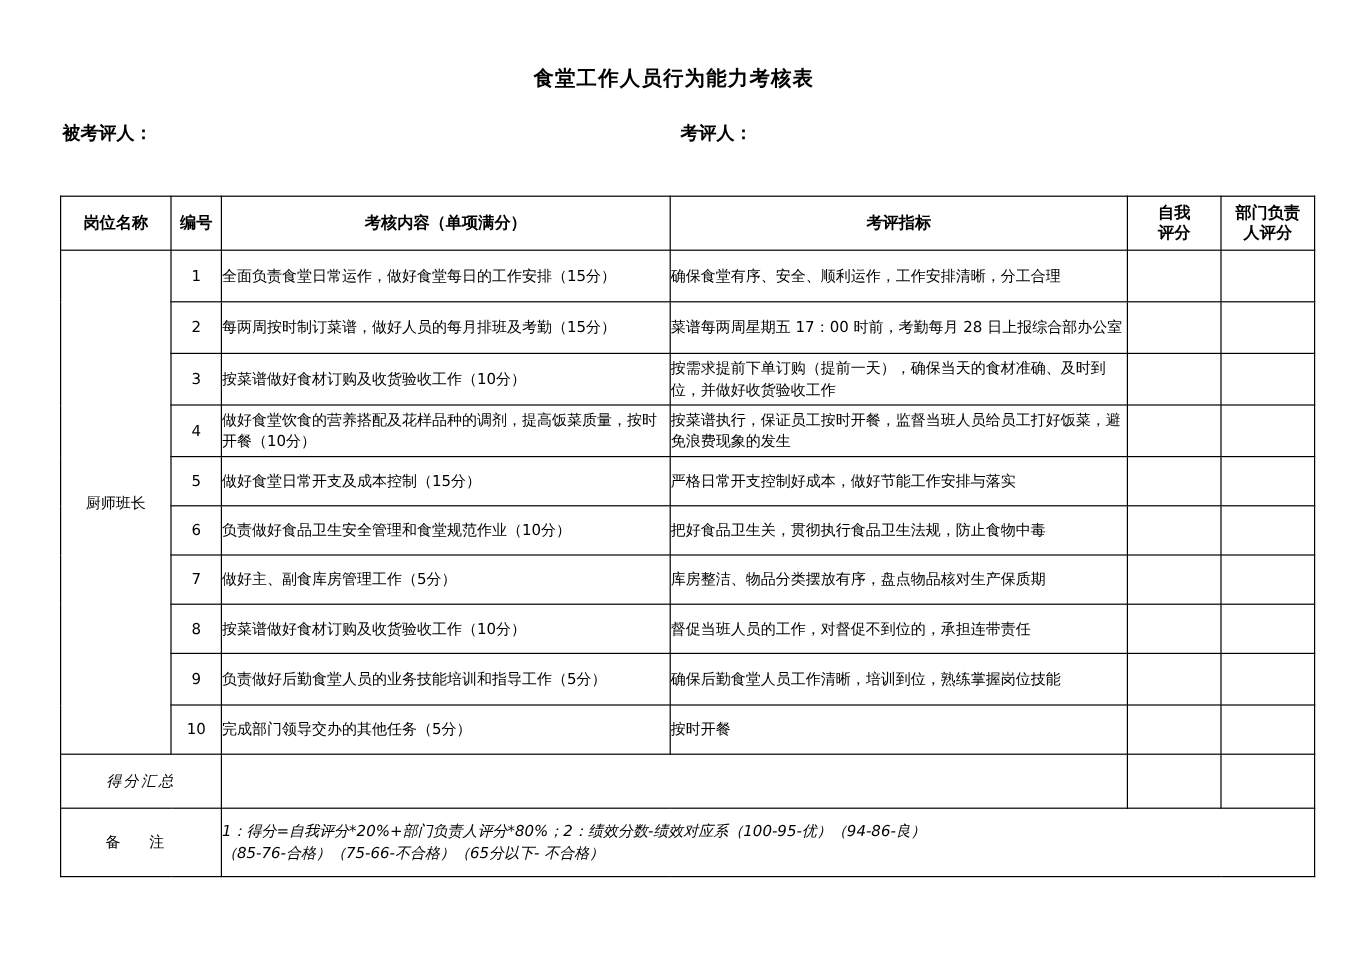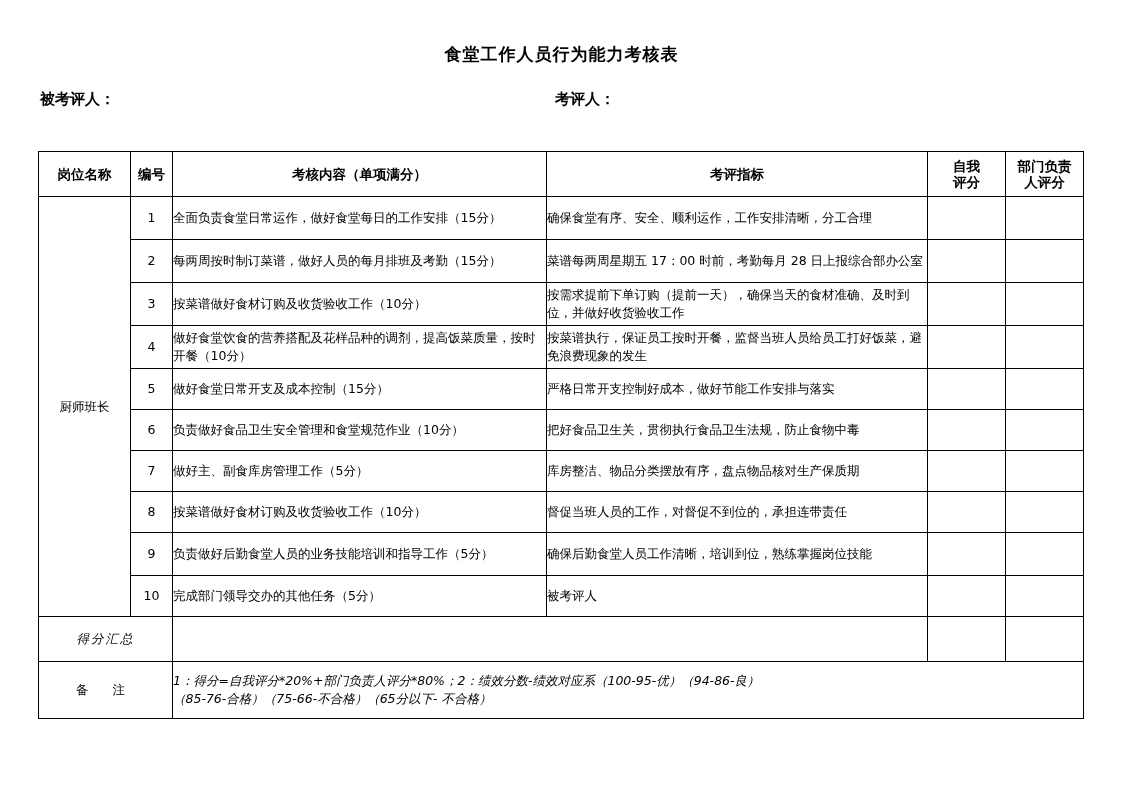--- a/index.html
+++ b/index.html
@@ -12,21 +12,21 @@
     height: 794px;
     font-family: "DejaVu Sans", "Liberation Sans", sans-serif;
     color: #000000;
     overflow: hidden;
   }
   .page {
     position: relative;
     width: 1123px;
     height: 794px;
     box-sizing: border-box;
-    padding: 0;
+    padding: 12px;
   }
   .doc-title {
     text-align: center;
     font-size: 17px;
     font-weight: bold;
     letter-spacing: 1px;
     margin: 0;
     padding-top: 44px;
     line-height: 1.2;
   }
@@ -229,21 +229,21 @@
         <td class="no-cell">9</td>
         <td class="content-cell">负责做好后勤食堂人员的业务技能培训和指导工作（5分）</td>
         <td class="metric-cell">确保后勤食堂人员工作清晰，培训到位，熟练掌握岗位技能</td>
         <td class="score-cell"></td>
         <td class="score-cell"></td>
       </tr>
 
       <tr class="body-row">
         <td class="no-cell">10</td>
         <td class="content-cell">完成部门领导交办的其他任务（5分）</td>
-        <td class="metric-cell">被考评人</td>
+        <td class="metric-cell">按时开餐</td>
         <td class="score-cell"></td>
         <td class="score-cell"></td>
       </tr>
 
       <tr>
         <td class="summary-label" colspan="2">得分汇总</td>
         <td class="summary-blank" colspan="2"></td>
         <td class="score-cell"></td>
         <td class="score-cell"></td>
       </tr>

